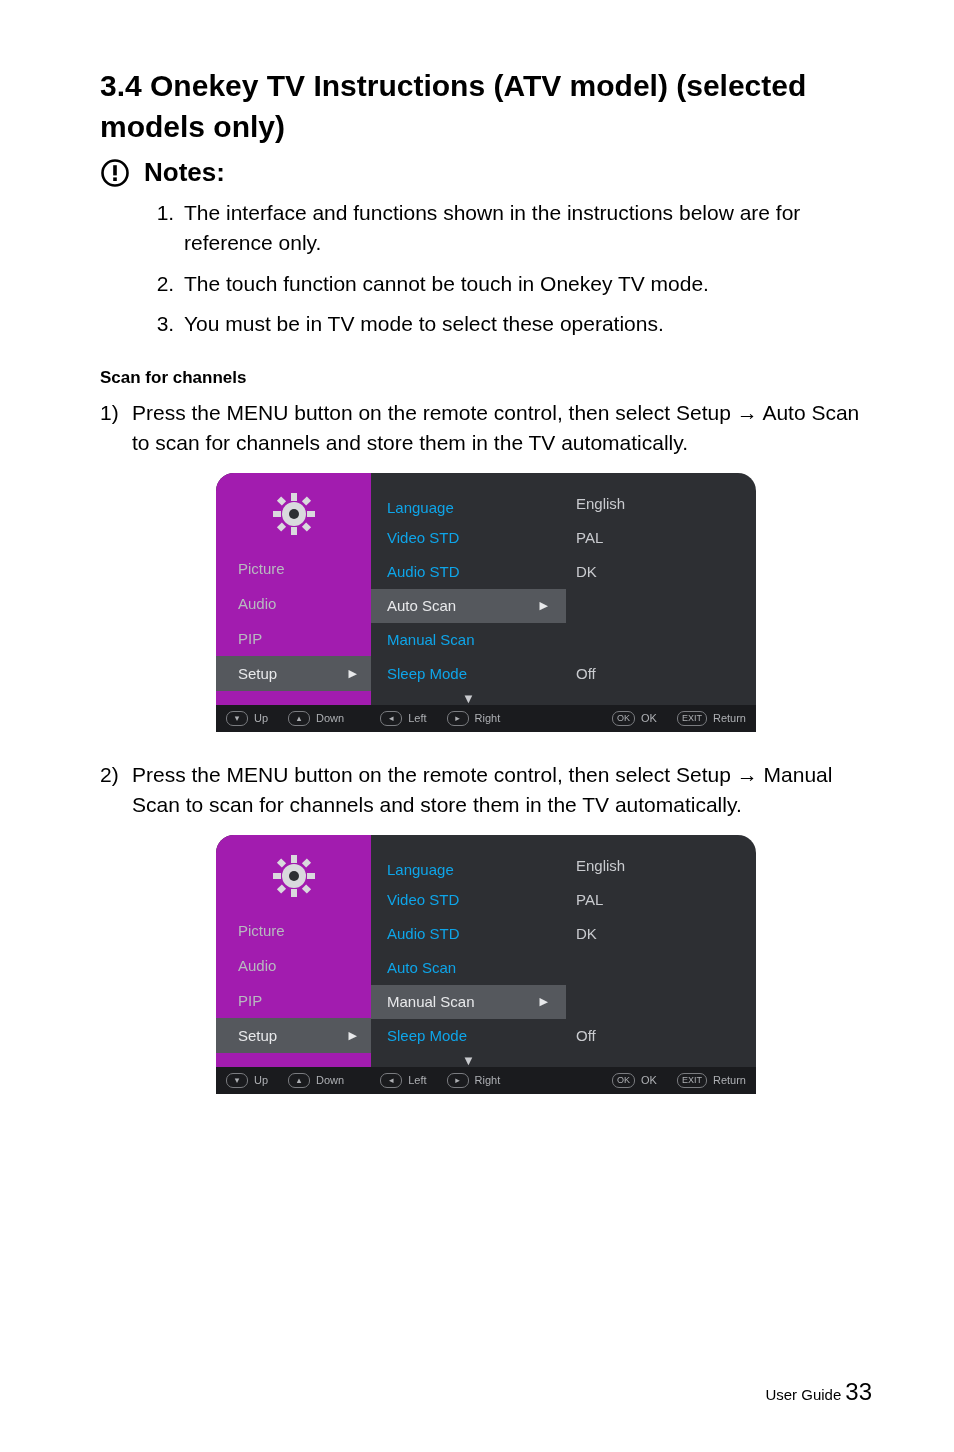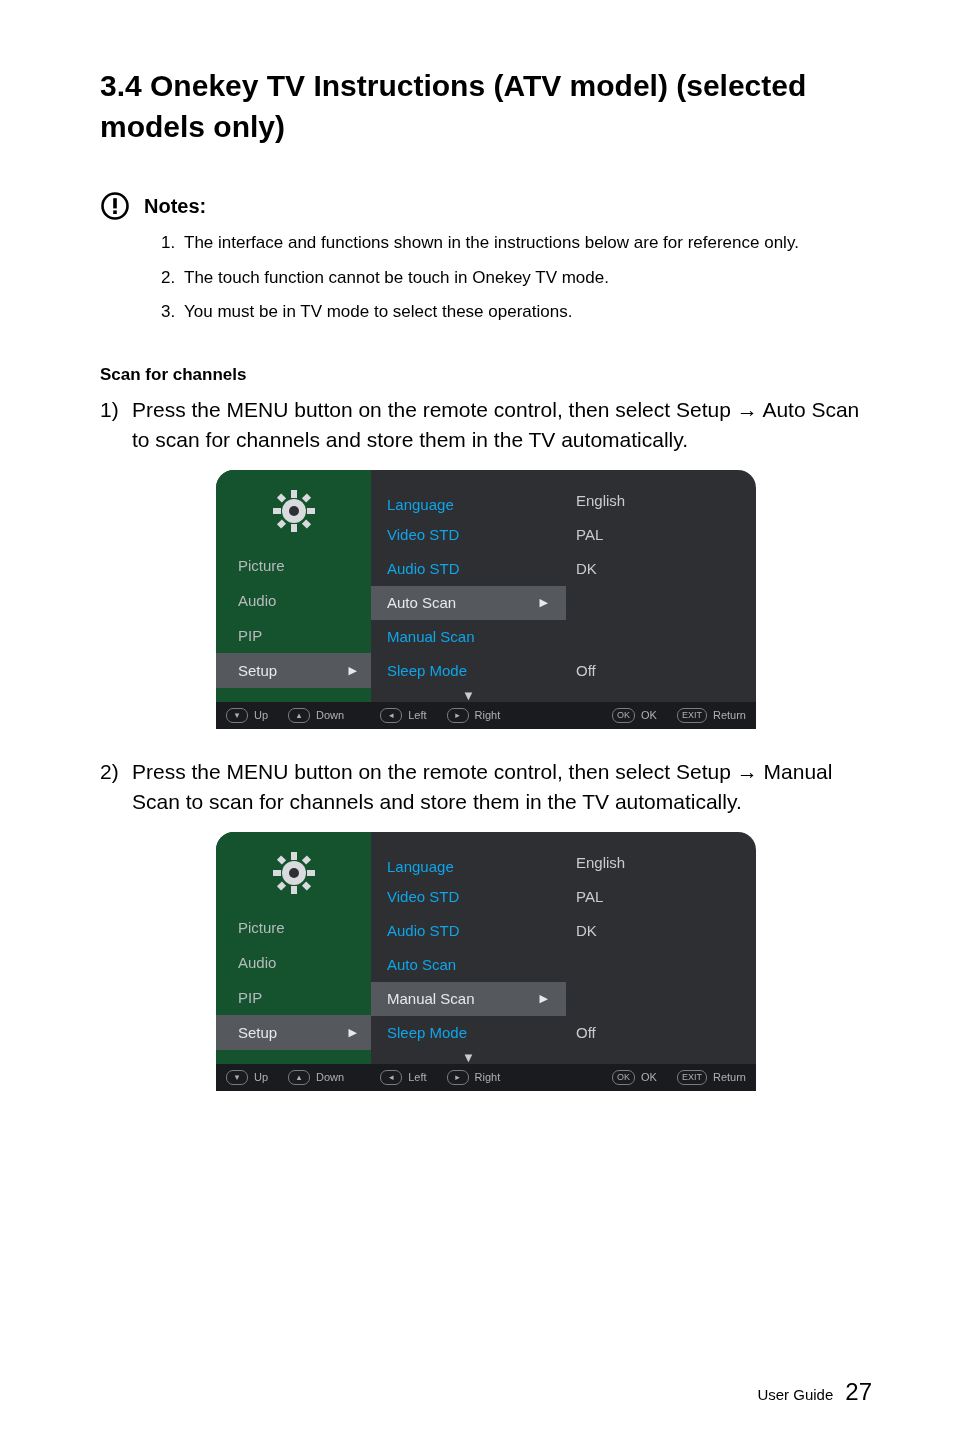--- a/index.html
+++ b/index.html
@@ -9,40 +9,40 @@
       background: #fff;
       font-family: Arial, Helvetica, sans-serif;
       color: #000;
       padding: 66px 82px 40px 100px;
       position: relative;
     }
     .section-title {
       font-size: 30px;
       font-weight: bold;
       line-height: 1.35;
-      margin-bottom: 44px;
+      margin-bottom: 10px;
       padding-left: 0;
     }
     .notes-row {
       display: flex;
       align-items: center;
       gap: 14px;
       margin-bottom: 10px;
     }
     .info-icon-svg { flex-shrink: 0; }
     .notes-label {
-      font-size: 20px;
+      font-size: 26px;
       font-weight: 600;
     }
     ol.notes-list {
       list-style: decimal;
       padding-left: 80px;
-      font-size: 17px;
+      font-size: 21px;
       line-height: 1.45;
-      margin-bottom: 40px;
+      margin-bottom: 28px;
     }
     ol.notes-list li { margin-bottom: 10px; padding-left: 4px; }
     .subheading {
       font-size: 17px;
       font-weight: 600;
       margin-bottom: 10px;
     }
     .step {
       display: flex;
       gap: 8px;
@@ -60,21 +60,21 @@
       background: #2d2f33;
       border-radius: 18px 18px 0 0;
       overflow: hidden;
       color: #c9cbcf;
       font-family: Arial, sans-serif;
     }
     .tv-body { display: flex; }
     .tv-side {
       width: 155px;
       padding: 18px 0 8px 0;
-      background: #14532d;
+      background: #a21caf;
     }
     .gear-wrap { text-align: center; margin-bottom: 10px; }
     .side-item {
       font-size: 15px;
       color: #b7babf;
       padding: 9px 0 9px 22px;
     }
     .side-item.sel {
       background: #55585d;
       color: #e8e9eb;
@@ -136,21 +136,21 @@
     .fspacer-sm { width: 10px; }
     .fspacer-lg { flex: 1; }
 
     .page-footer {
       position: absolute;
       bottom: 46px;
       right: 82px;
       font-size: 15px;
       display: flex;
       align-items: baseline;
-      gap: 12px;
+      gap: 4px;
     }
     .page-footer .pg { font-size: 24px; }
     .caret { font-size: 11px; }
   </style>
 </head>
 <body>
 
 <h1 class="section-title">3.4 Onekey TV Instructions (ATV model) (selected models only)</h1>
 
 <div class="notes-row">
@@ -317,14 +317,14 @@
     <span class="fspacer-lg"></span>
     <span class="key">OK</span>
       <span class="ftxt">OK</span>
     <span class="key">EXIT</span>
       <span class="ftxt" style="margin-right:0">Return</span>
   </div>
 </div>
 
 <div class="page-footer">
   <span>User Guide</span>
-  <span class="pg">27</span>
+  <span class="pg">33</span>
 </div>
 
 </body></html>

